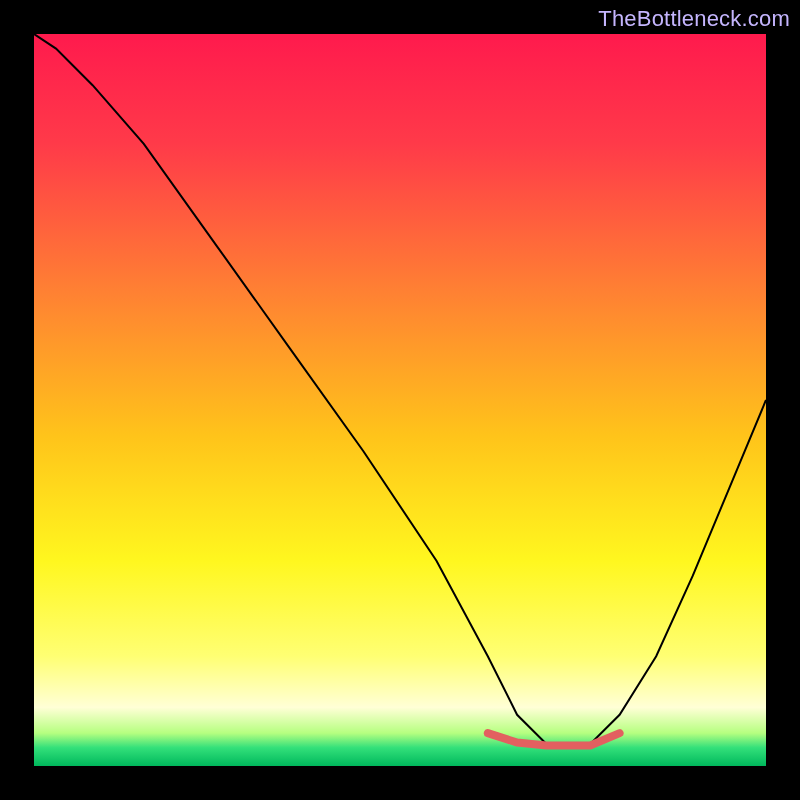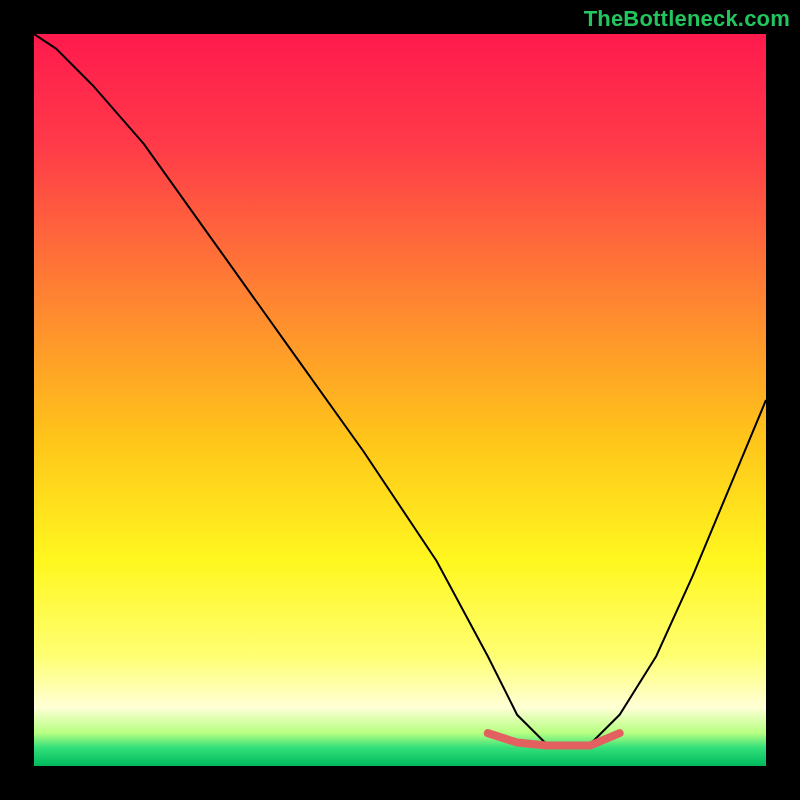--- a/index.html
+++ b/index.html
@@ -25,22 +25,22 @@
     width: 732px;
     height: 732px;
     overflow: hidden;
   }
   .watermark {
     position: absolute;
     top: 6px;
     right: 10px;
     font-family: Arial, Helvetica, sans-serif;
     font-size: 22px;
-    font-weight: 700;
-    color: #22c55e;
+    font-weight: 400;
+    color: #c4b5fd;
     letter-spacing: 0.2px;
   }
 </style>
 </head>
 <body>
 
 <div class="frame">
   <div class="watermark">TheBottleneck.com</div>
   <div class="plot">
     <svg id="chart-svg" width="732" height="732" viewBox="0 0 732 732" preserveAspectRatio="none">

